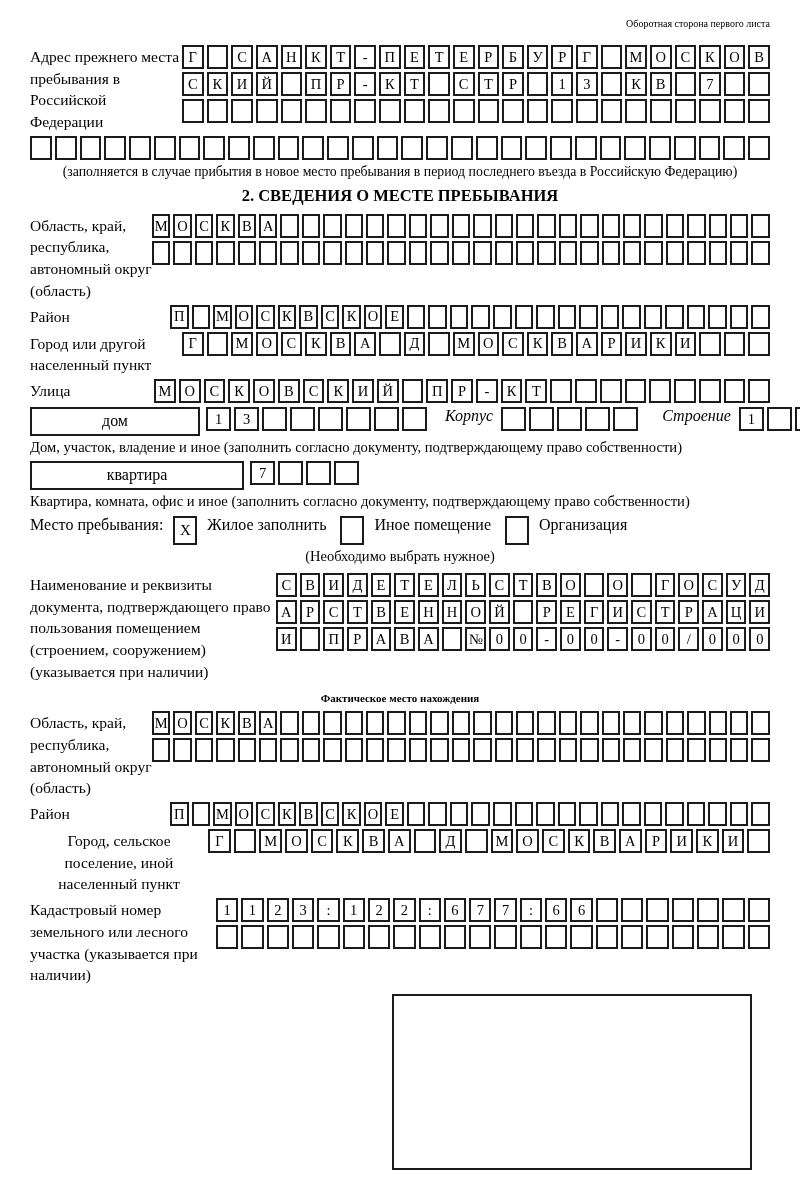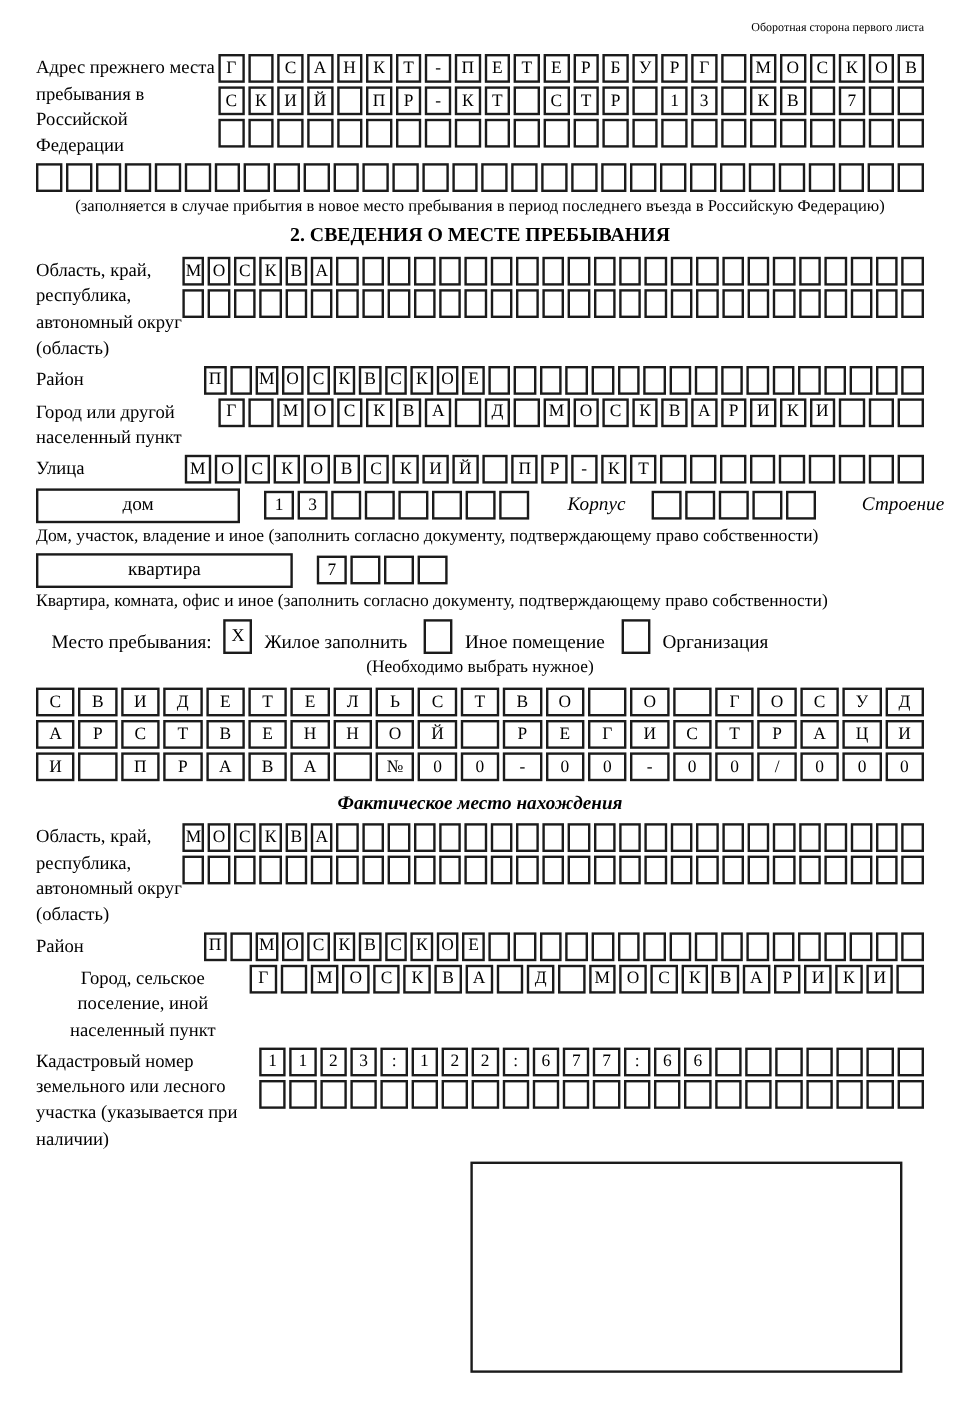--- a/index.html
+++ b/index.html
@@ -24,35 +24,35 @@
   .w-street{width:124px;}
   .w-doc{width:246px;}
   .w-city2{width:178px;text-align:center;}
   .w-cad{width:186px;}
 
   .full-row{margin-top:3px;}
   .caption-center{text-align:center;font-size:13.8px;margin:4px 0 6px 0;}
   .caption-left{font-size:14.6px;margin:3px 0 5px 0;}
 
   .h2{text-align:center;font-weight:bold;font-size:16.5px;margin:6px 0 8px 0;}
-  .h3{text-align:center;font-weight:bold;font-size:16px;margin:10px 0 7px 0;font-style:italic;}
+  .h3{text-align:center;font-weight:bold;font-size:11px;margin:10px 0 7px 0;}
   .law-caption{text-align:center;font-size:14.5px;line-height:1.5;margin:0 0 8px 0;}
 
-  .house-row{display:flex;align-items:center;gap:20px;margin:4px 0 3px 0;}
+  .house-row{display:flex;gap:6px;margin:4px 0 3px 0;}
   .type-box{border:2px solid #1b1b1b;height:25px;display:flex;align-items:center;justify-content:center;
             font-size:16px;flex:0 0 auto;}
   .dom-box{width:166px;}
   .kv-box{width:210px;}
   .house-cells{display:flex;gap:3px;height:24px;}
   .house-cells .cell{flex:0 0 auto;width:21px;}
   .inline-lbl{font-size:16px;padding:0 2px;flex:0 0 auto;font-style:italic;}
   .sp-kor{margin-left:10px;}
   .sp-str{margin-left:16px;}
 
-  .stay-row{display:flex;align-items:flex-end;font-size:16px;margin:6px 0 2px 13px;}
+  .stay-row{display:flex;align-items:flex-start;font-size:16px;margin:6px 0 2px 0;}
   .checkbox{width:20px;height:25px;border:2px solid #1b1b1b;display:flex;align-items:center;
             justify-content:center;font-size:15px;flex:0 0 auto;}
   .stay-row .opt-lbl{margin:0 14px 0 10px;}
   .stay-row .lead{margin-right:10px;}
   .stay-note{text-align:center;font-size:14.5px;margin:3px 0 8px 0;}
 
   .stamp-box{width:356px;height:172px;border:2px solid #1b1b1b;margin:8px 18px 4px auto;}
 </style>
 </head>
 <body>
@@ -394,20 +394,21 @@
     <span class="checkbox">X</span>
     <span class="opt-lbl">Жилое заполнить</span>
     <span class="checkbox"></span>
     <span class="opt-lbl">Иное помещение</span>
     <span class="checkbox"></span>
     <span class="opt-lbl">Организация</span>
   </div>
   <div class="stay-note">(Необходимо выбрать нужное)</div>
 
   <div class="frow">
+    <div class="lbl w-doc">Наименование и реквизиты документа, подтверждающего право пользования помещением (строением, сооружением) (указывается при наличии)</div>
     <div class="rows">
       <div class="cellrow">
           <span class="cell">С</span>
           <span class="cell">В</span>
           <span class="cell">И</span>
           <span class="cell">Д</span>
           <span class="cell">Е</span>
           <span class="cell">Т</span>
           <span class="cell">Е</span>
           <span class="cell">Л</span>

